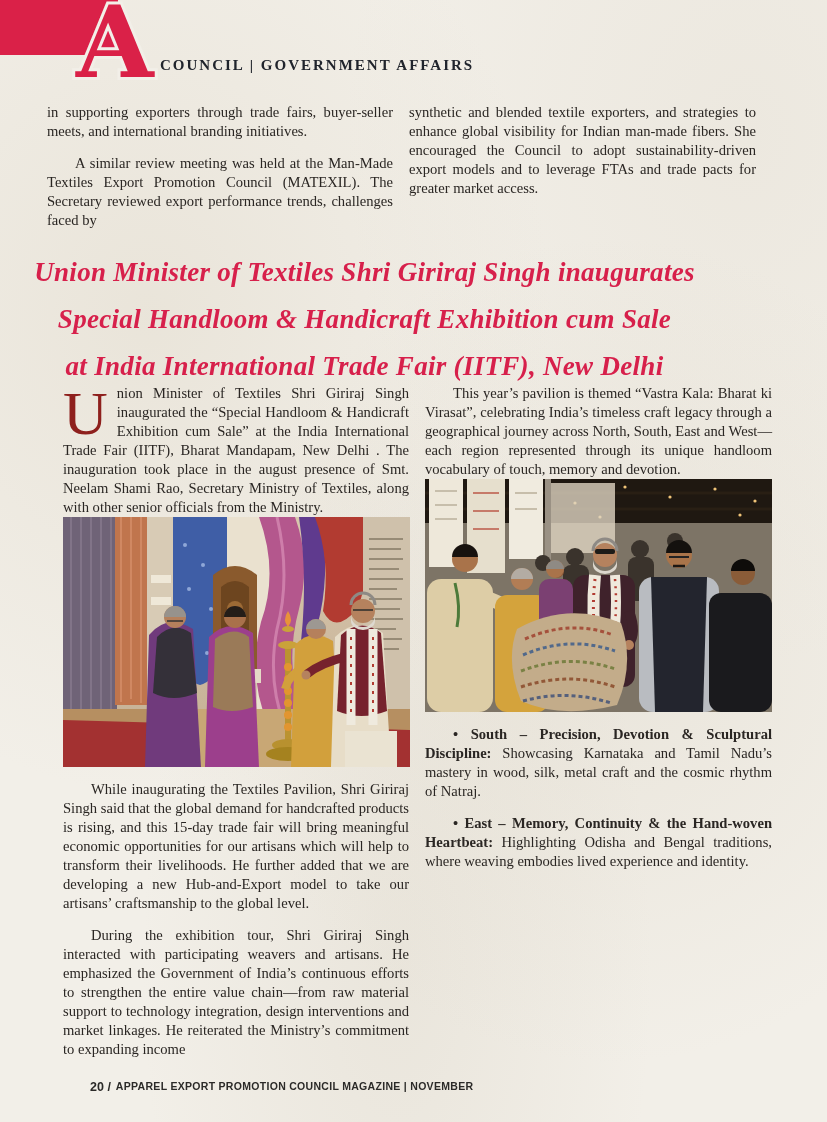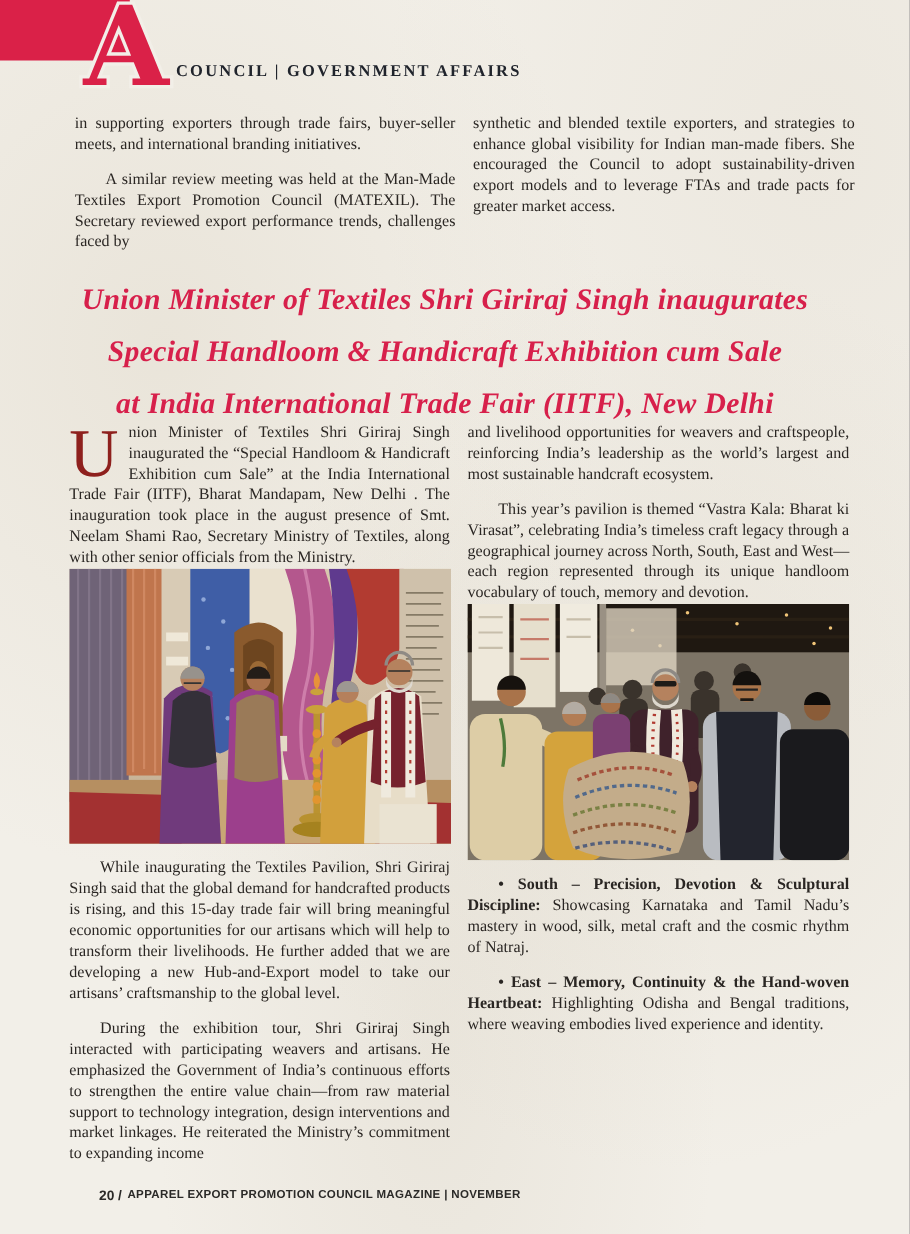--- a/index.html
+++ b/index.html
@@ -15,32 +15,32 @@
     color:#2a2623;
   }
   
   .logo{position:absolute;left:0;top:0;width:170px;height:96px;}
   .section-label{
     position:absolute;left:160px;top:57px;
     font-size:15px;font-weight:bold;letter-spacing:2px;color:#20242c;
   }
   
   .two-col{display:grid;grid-template-columns:346px 347px;column-gap:16px;}
-  .intro{position:absolute;top:103px;left:68px;width:709px;}
+  .intro{position:absolute;top:103px;left:47px;width:709px;}
   .article{position:absolute;top:384px;left:63px;width:709px;}
   p{margin:0;font-size:14.6px;line-height:19px;}
   .justify{text-align:justify;}
   p + p, .photo + p, .pavilion-heading + p{margin-top:13px;}
   .ind{text-indent:28px;}
   
   .headline{
     position:absolute;top:249px;left:0;width:729px;margin:0;
     text-align:center;font-size:27px;line-height:47px;
     font-style:italic;font-weight:bold;color:#d7204b;
-    font-family:"Liberation Serif", serif;letter-spacing:.3px;padding-left:40px;
+    font-family:"Liberation Serif", serif;letter-spacing:.3px;
   }
   .headline span{display:block;}
   
   .dropcap{
     float:left;font-size:62px;line-height:50px;padding:4px 9px 0 0;
     color:#8e201d;font-family:"Liberation Serif", serif;
   }
   
   figure.photo{margin:0;padding:0;line-height:0;}
   .photo1{width:347px;height:250px;margin:0 0 14px -1px;}
@@ -200,21 +200,20 @@
             <path d="M290,93 h20" stroke="#2b2b2b" stroke-width="1.5"></path>
           </g>
         </svg>
       </figure>
 
       <p class="justify ind">While inaugurating the Textiles Pavilion, Shri Giriraj Singh said that the global demand for handcrafted products is rising, and this 15-day trade fair will bring meaningful economic opportunities for our artisans which will help to transform their livelihoods. He further added that we are developing a new Hub-and-Export model to take our artisans’ craftsmanship to the global level.</p>
       <p class="justify ind">During the exhibition tour, Shri Giriraj Singh interacted with participating weavers and artisans. He emphasized the Government of India’s continuous efforts to strengthen the entire value chain—from raw material support to technology integration, design interventions and market linkages. He reiterated the Ministry’s commitment to expanding income</p>
     </div>
 
     <div class="col">
-      <p class="justify">and livelihood opportunities for weavers and craftspeople, reinforcing India’s leadership as the world’s largest and most sustainable handcraft ecosystem.</p>
       <p class="justify ind">This year’s pavilion is themed “Vastra Kala: Bharat ki Virasat”, celebrating India’s timeless craft legacy through a geographical journey across North, South, East and West—each region represented through its unique handloom vocabulary of touch, memory and devotion.</p>
 
       <figure class="photo photo2" aria-label="Shri Giriraj Singh examining a handloom fabric with officials during the exhibition tour">
         <svg viewBox="0 0 347 233" preserveAspectRatio="none">
           <rect width="347" height="233" fill="#7d7466"></rect>
 
           <rect width="347" height="44" fill="#1f1811"></rect>
           <path d="M0,14 h347 M0,30 h347" stroke="#332718" stroke-width="3" opacity=".5"></path>
           <g fill="#f0c478">
             <circle cx="20" cy="8" r="1.6"></circle>

